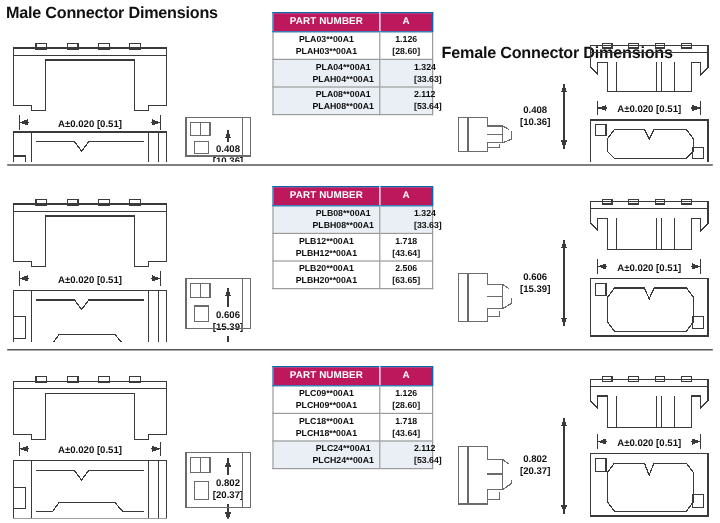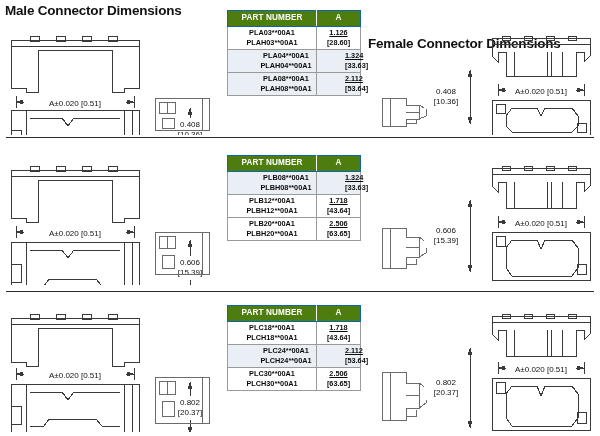--- a/index.html
+++ b/index.html
@@ -38,21 +38,21 @@
   .ptable{
     position:absolute;
     left:227px;
     width:131px;
     border-collapse:collapse;
     border:1px solid #5d5d5d;
     background:#fff;
     table-layout:fixed;
   }
   .ptable th{
-    background:#4d7c0f;
+    background:#be185d;
     color:#ffffff;
     font-size:8.2px;
     font-weight:bold;
     letter-spacing:.1px;
     padding:3px 0 3px 0;
     border:1px solid #0e65ad;
     text-align:center;
     line-height:1.05;
   }
   .ptable th.c-part{width:88px;border-right:1px solid #ffffff;}
@@ -62,25 +62,25 @@
     font-size:7.3px;
     font-weight:bold;
     text-align:center;
     padding:1.5px 0 1.5px 0;
     line-height:1.3;
     color:#0b0b0b;
     white-space:nowrap;
   }
   .ptable tr.alt td{background:#e9eff5;padding-left:28px;}
   .ptable td.aval{font-weight:bold;}
-  .aval .inch{display:block;text-decoration:underline;}
+  .aval .inch{display:block;}
   .aval .mm{display:block;}
 
   
-  .dwg{position:absolute;}
+  .dwg{position:absolute;font-weight:bold;}
   .dwg svg{display:block;}
 
   
 </style>
 </head>
 <body>
 
 <div class="page">
 
   <div class="sect-title" id="title-male">Male Connector Dimensions</div>
@@ -472,36 +472,36 @@
 
   <table class="ptable" id="table-c" style="top:305px;">
     <thead>
       <tr>
         <th class="c-part">PART NUMBER</th>
         <th class="c-a">A</th>
       </tr>
     </thead>
     <tbody>
         <tr>
+          <td><span>PLC09**00A1</span><br><span>PLCH09**00A1</span></td>
+          <td class="aval">
+            <span class="inch">1.126</span>
+            <span class="mm">[28.60]</span>
+          </td>
+        </tr>
+        <tr>
           <td><span>PLC18**00A1</span><br><span>PLCH18**00A1</span></td>
           <td class="aval">
             <span class="inch">1.718</span>
             <span class="mm">[43.64]</span>
           </td>
         </tr>
         <tr class="alt">
           <td><span>PLC24**00A1</span><br><span>PLCH24**00A1</span></td>
           <td class="aval">
             <span class="inch">2.112</span>
             <span class="mm">[53.64]</span>
           </td>
         </tr>
-        <tr>
-          <td><span>PLC30**00A1</span><br><span>PLCH30**00A1</span></td>
-          <td class="aval">
-            <span class="inch">2.506</span>
-            <span class="mm">[63.65]</span>
-          </td>
-        </tr>
       </tbody>
   </table>
 
 </div>
 
 </body></html>

